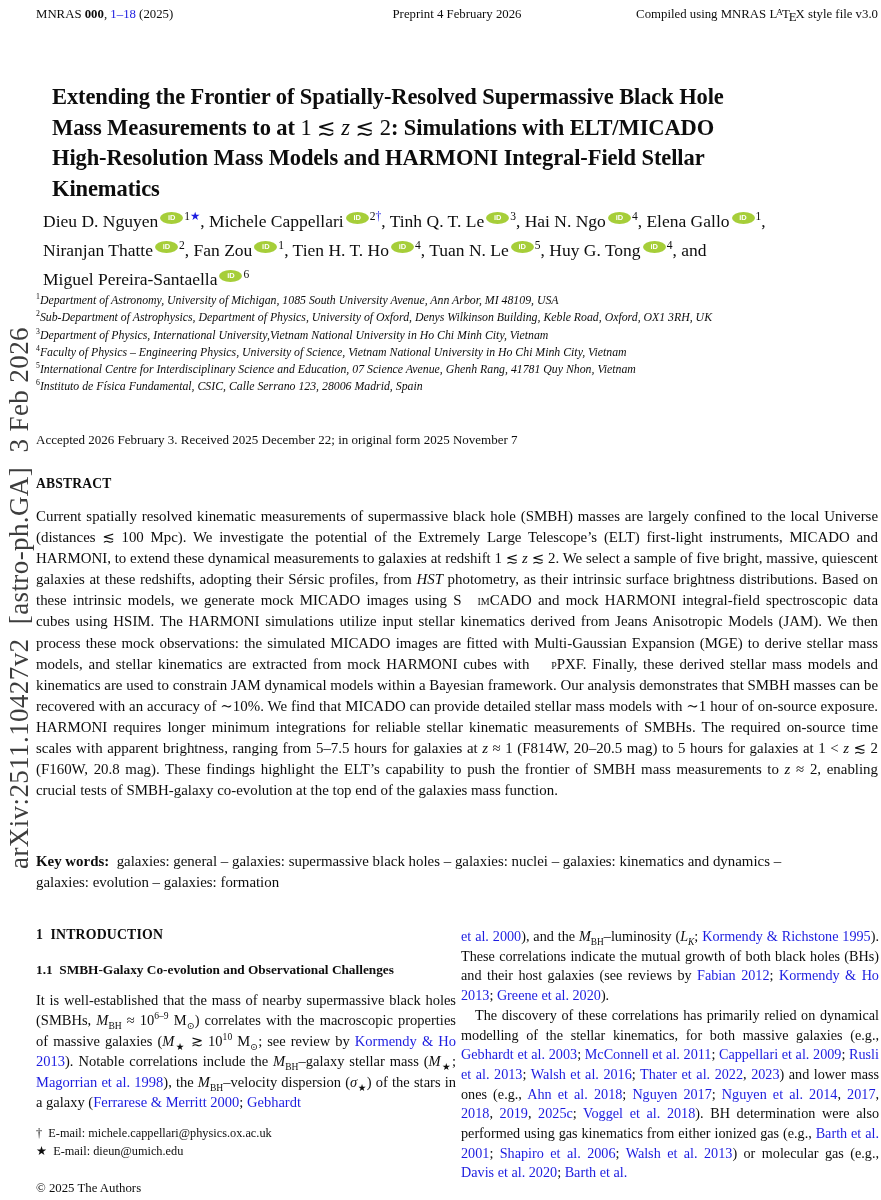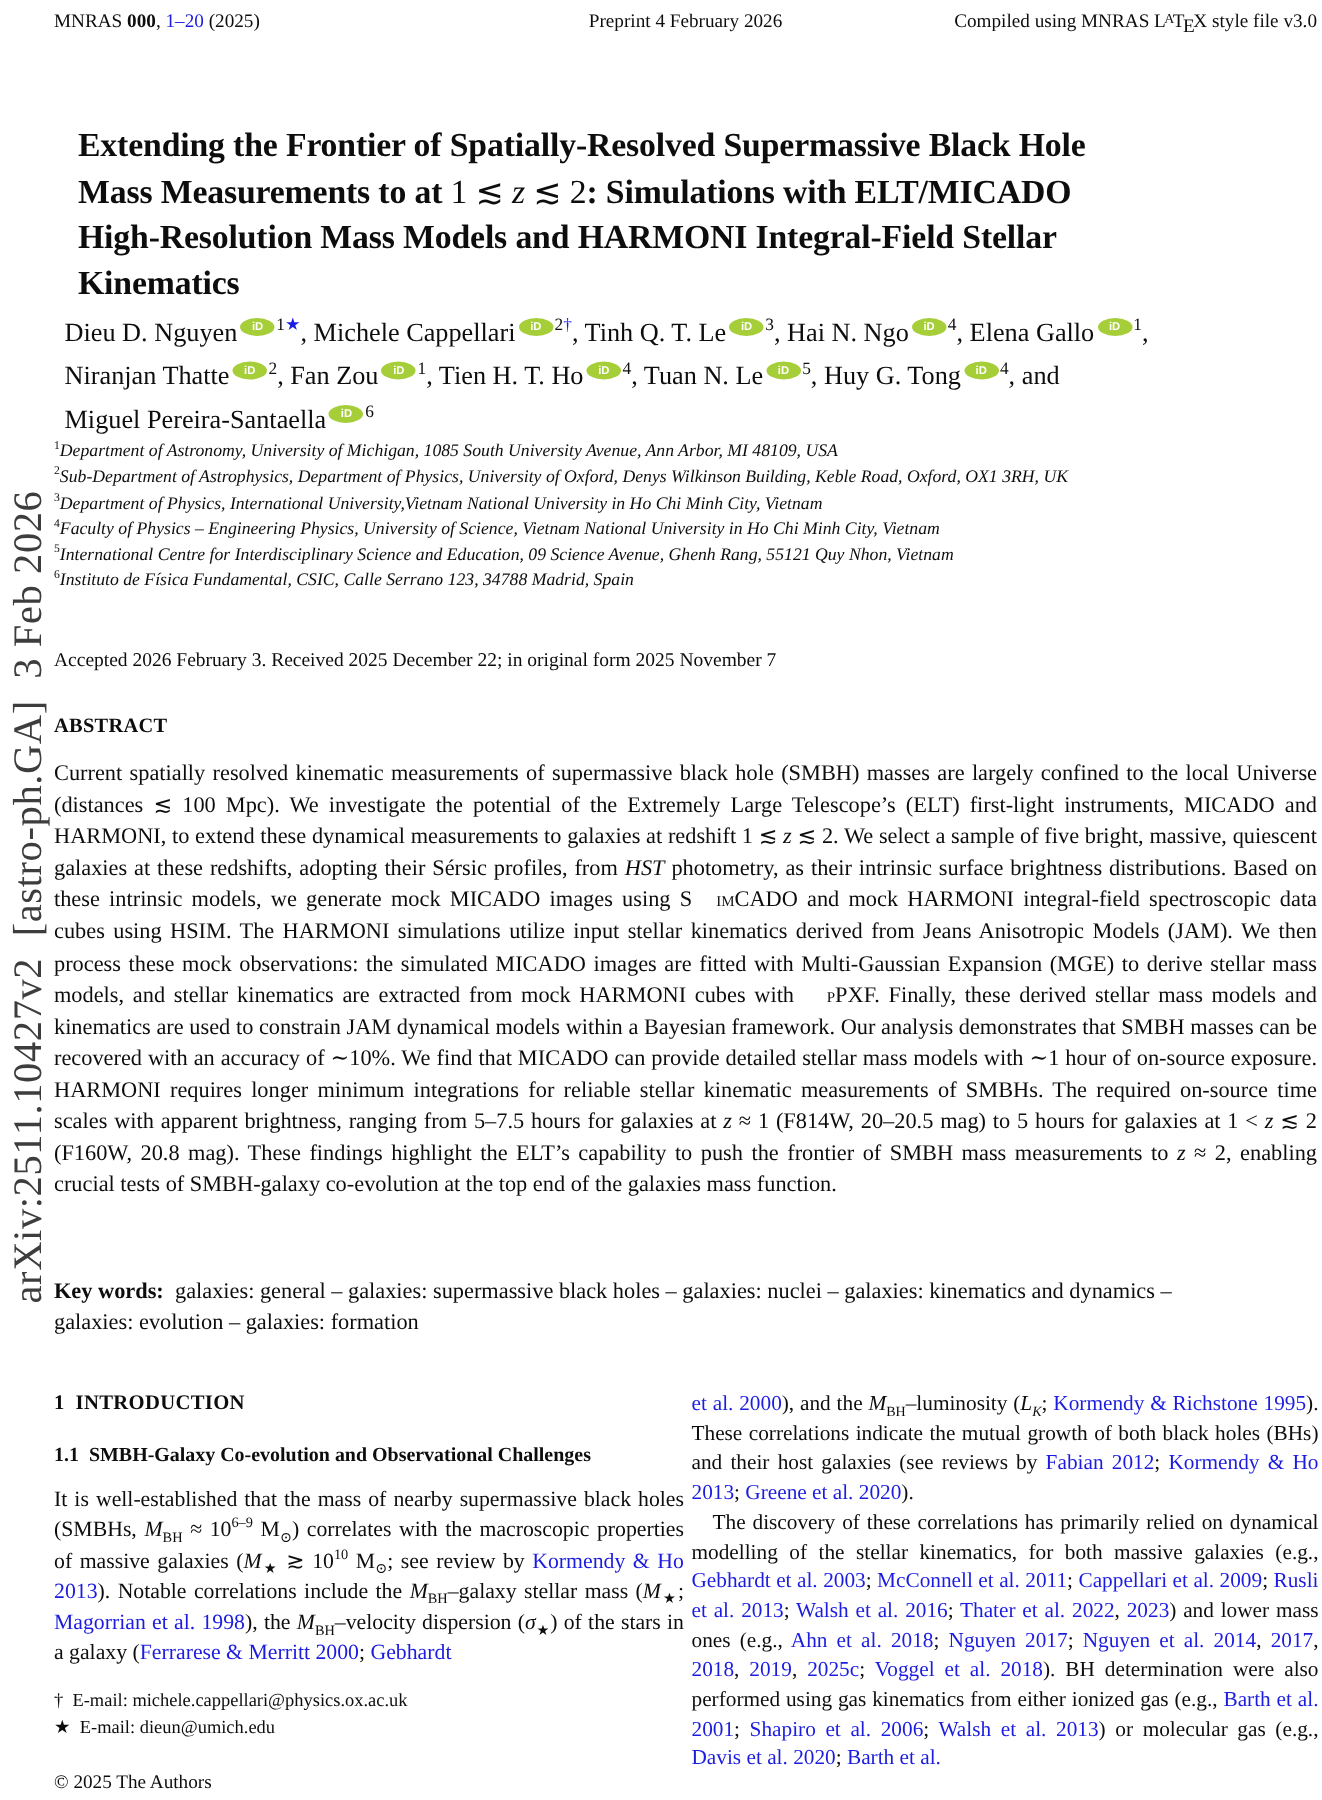--- a/index.html
+++ b/index.html
@@ -75,36 +75,36 @@
   .copy{position:absolute;top:1181px;left:36px;font-size:12.8px;}
 </style>
 </head>
 <body>
 
 <div class="page">
 
   <div class="arxiv">arXiv:2511.10427v2  [astro-ph.GA]  3 Feb 2026</div>
 
   <div class="hdr">
-    <div class="hdr-l"><span>MNRAS </span><span class="b">000</span><span>, </span><span class="link">1–20</span><span> (2025)</span></div>
+    <div class="hdr-l"><span>MNRAS </span><span class="b">000</span><span>, </span><span class="link">1–18</span><span> (2025)</span></div>
     <div class="hdr-c">Preprint 4 February 2026</div>
     <div class="hdr-r"><span>Compiled using MNRAS L</span><span class="lA">A</span><span>T</span><span class="lE">E</span><span>X</span><span> style file v3.0</span></div>
   </div>
 
   <h1 class="title"><span>Extending the Frontier of Spatially-Resolved Supermassive Black Hole</span><br><span>Mass Measurements to at </span><span class="math">1 ≲ </span><span class="math i">z</span><span class="math"> ≲ 2</span><span>: Simulations with ELT/MICADO</span><br><span>High-Resolution Mass Models and HARMONI Integral-Field Stellar</span><br><span>Kinematics</span></h1>
 
   <div class="authors"><span>Dieu D. Nguyen</span><span class="icon-orcid">iD</span><span class="sup">1</span><span class="sup link">★</span><span>, Michele Cappellari</span><span class="icon-orcid">iD</span><span class="sup">2</span><span class="sup link">†</span><span>, Tinh Q. T. Le</span><span class="icon-orcid">iD</span><span class="sup">3</span><span>, Hai N. Ngo</span><span class="icon-orcid">iD</span><span class="sup">4</span><span>, Elena Gallo</span><span class="icon-orcid">iD</span><span class="sup">1</span><span>,</span><br><span>Niranjan Thatte</span><span class="icon-orcid">iD</span><span class="sup">2</span><span>, Fan Zou</span><span class="icon-orcid">iD</span><span class="sup">1</span><span>, Tien H. T. Ho</span><span class="icon-orcid">iD</span><span class="sup">4</span><span>, Tuan N. Le</span><span class="icon-orcid">iD</span><span class="sup">5</span><span>, Huy G. Tong</span><span class="icon-orcid">iD</span><span class="sup">4</span><span>, and</span><br><span>Miguel Pereira-Santaella</span><span class="icon-orcid">iD</span><span class="sup">6</span></div>
 
   <div class="affils">
     <div class="affil"><span class="sup">1</span><span>Department of Astronomy, University of Michigan, 1085 South University Avenue, Ann Arbor, MI 48109, USA</span></div>
     <div class="affil"><span class="sup">2</span><span>Sub-Department of Astrophysics, Department of Physics, University of Oxford, Denys Wilkinson Building, Keble Road, Oxford, OX1 3RH, UK</span></div>
     <div class="affil"><span class="sup">3</span><span>Department of Physics, International University,Vietnam National University in Ho Chi Minh City, Vietnam</span></div>
     <div class="affil"><span class="sup">4</span><span>Faculty of Physics – Engineering Physics, University of Science, Vietnam National University in Ho Chi Minh City, Vietnam</span></div>
-    <div class="affil"><span class="sup">5</span><span>International Centre for Interdisciplinary Science and Education, 09 Science Avenue, Ghenh Rang, 55121 Quy Nhon, Vietnam</span></div>
-    <div class="affil"><span class="sup">6</span><span>Instituto de Física Fundamental, CSIC, Calle Serrano 123, 34788 Madrid, Spain</span></div>
+    <div class="affil"><span class="sup">5</span><span>International Centre for Interdisciplinary Science and Education, 07 Science Avenue, Ghenh Rang, 41781 Quy Nhon, Vietnam</span></div>
+    <div class="affil"><span class="sup">6</span><span>Instituto de Física Fundamental, CSIC, Calle Serrano 123, 28006 Madrid, Spain</span></div>
   </div>
 
   <div class="dates">Accepted 2026 February 3. Received 2025 December 22; in original form 2025 November 7</div>
 
   <div class="abs-h">ABSTRACT</div>
   <div class="abs"><span>Current spatially resolved kinematic measurements of supermassive black hole (SMBH) masses are largely confined to the local Universe (distances ≲ 100 Mpc). We investigate the potential of the Extremely Large Telescope’s (ELT) first-light instruments, MICADO and HARMONI, to extend these dynamical measurements to galaxies at redshift 1 ≲ </span><span class="i">z</span><span> ≲ 2. We select a sample of five bright, massive, quiescent galaxies at these redshifts, adopting their Sérsic profiles, from </span><span class="i">HST</span><span> photometry, as their intrinsic surface brightness distributions. Based on these intrinsic models, we generate mock MICADO images using S</span><span class="sc">im</span><span>CADO and mock HARMONI integral-field spectroscopic data cubes using HSIM. The HARMONI simulations utilize input stellar kinematics derived from Jeans Anisotropic Models (JAM). We then process these mock observations: the simulated MICADO images are fitted with Multi-Gaussian Expansion (MGE) to derive stellar mass models, and stellar kinematics are extracted from mock HARMONI cubes with </span><span class="sc">p</span><span>PXF. Finally, these derived stellar mass models and kinematics are used to constrain JAM dynamical models within a Bayesian framework. Our analysis demonstrates that SMBH masses can be recovered with an accuracy of ∼10%. We find that MICADO can provide detailed stellar mass models with ∼1 hour of on-source exposure. HARMONI requires longer minimum integrations for reliable stellar kinematic measurements of SMBHs. The required on-source time scales with apparent brightness, ranging from 5–7.5 hours for galaxies at </span><span class="i">z</span><span> ≈ 1 (F814W, 20–20.5 mag) to 5 hours for galaxies at 1 &lt; </span><span class="i">z</span><span> ≲ 2 (F160W, 20.8 mag). These findings highlight the ELT’s capability to push the frontier of SMBH mass measurements to </span><span class="i">z</span><span> ≈ 2, enabling crucial tests of SMBH-galaxy co-evolution at the top end of the galaxies mass function.</span></div>
 
   <div class="kw"><span class="b">Key words:</span><span>&nbsp; galaxies: general – galaxies: supermassive black holes – galaxies: nuclei – galaxies: kinematics and dynamics –</span><br><span>galaxies: evolution – galaxies: formation</span></div>
 
   <div class="col col1">

